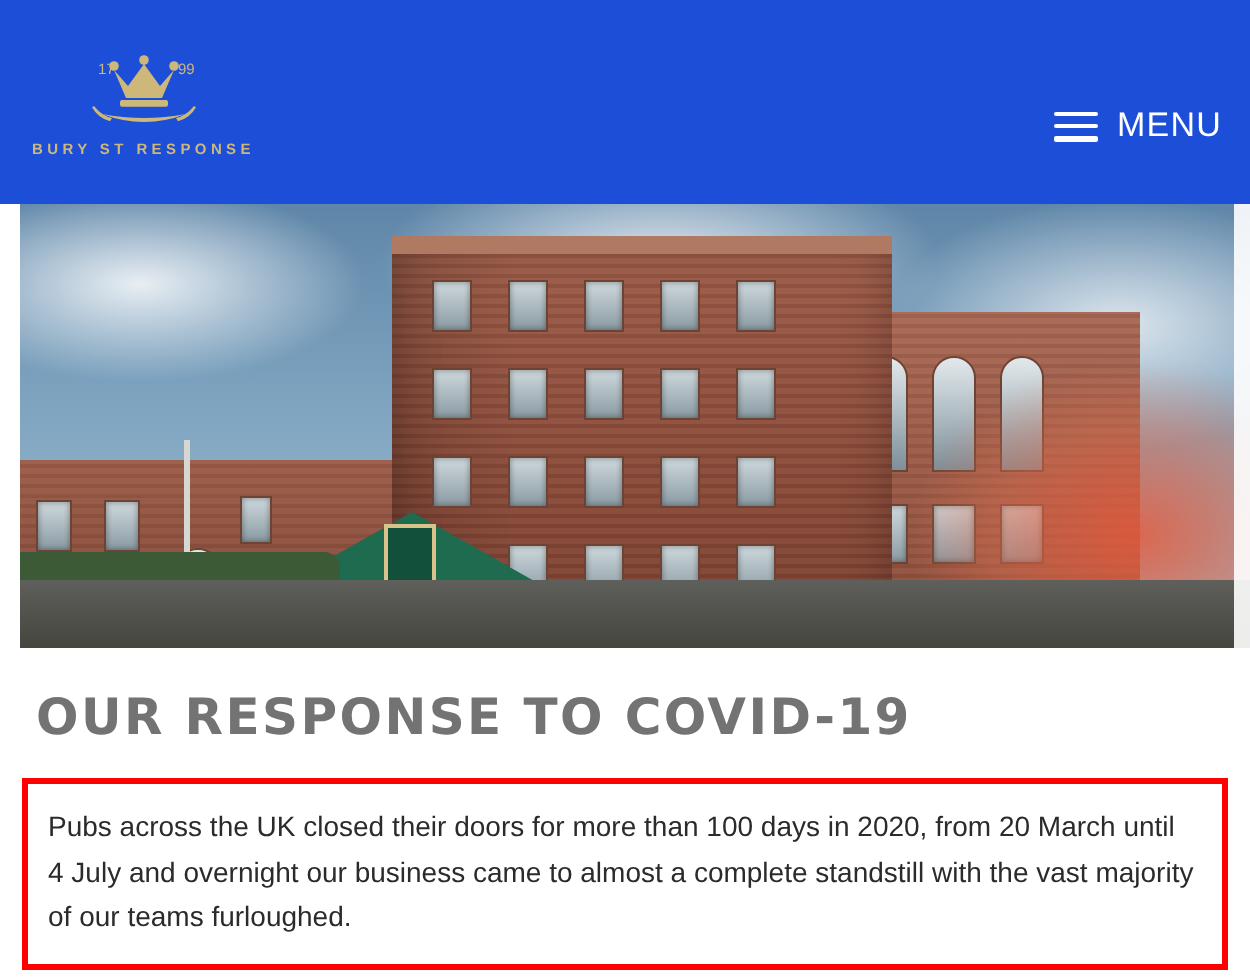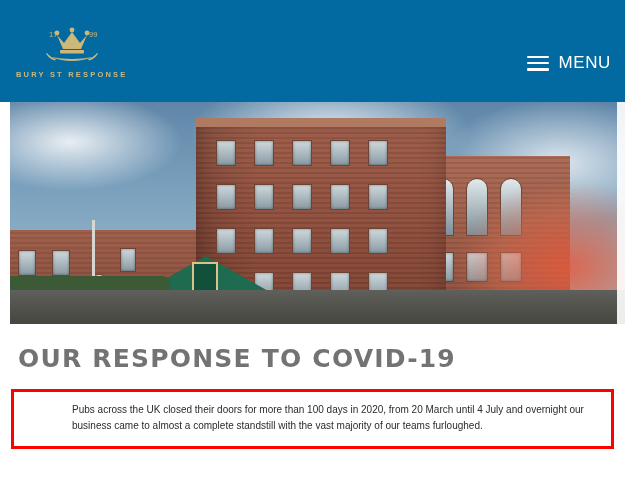--- a/index.html
+++ b/index.html
@@ -13,21 +13,21 @@
     position: relative;
     width: 625px; height: 490px;
     background: #ffffff;
   }
 
   
   .header {
     position: relative;
     width: 100%;
     height: 102px;
-    background: #0369a1;
+    background: #1d4ed8;
     display: flex;
     align-items: center;
     justify-content: space-between;
     padding: 0 14px 0 16px;
     text-align: right;
   }
   .brand {
     display: flex;
     flex-direction: column;
     align-items: center;
@@ -220,24 +220,23 @@
     text-transform: uppercase;
     margin-bottom: 18px;
   }
   .highlight-box {
     border: 3px solid #ff0000;
     padding: 10px 12px 12px 10px;
     margin: 0 -7px;
   }
   .body-text {
     color: #2b2b2b;
-    font-size: 10px;
+    font-size: 14px;
     line-height: 1.62;
     font-family: "Liberation Sans", sans-serif;
-    margin-left: 48px;
   }
 </style>
 </head>
 <body>
 
 <div class="page">
 
   <div class="header">
 
     <div class="brand">

